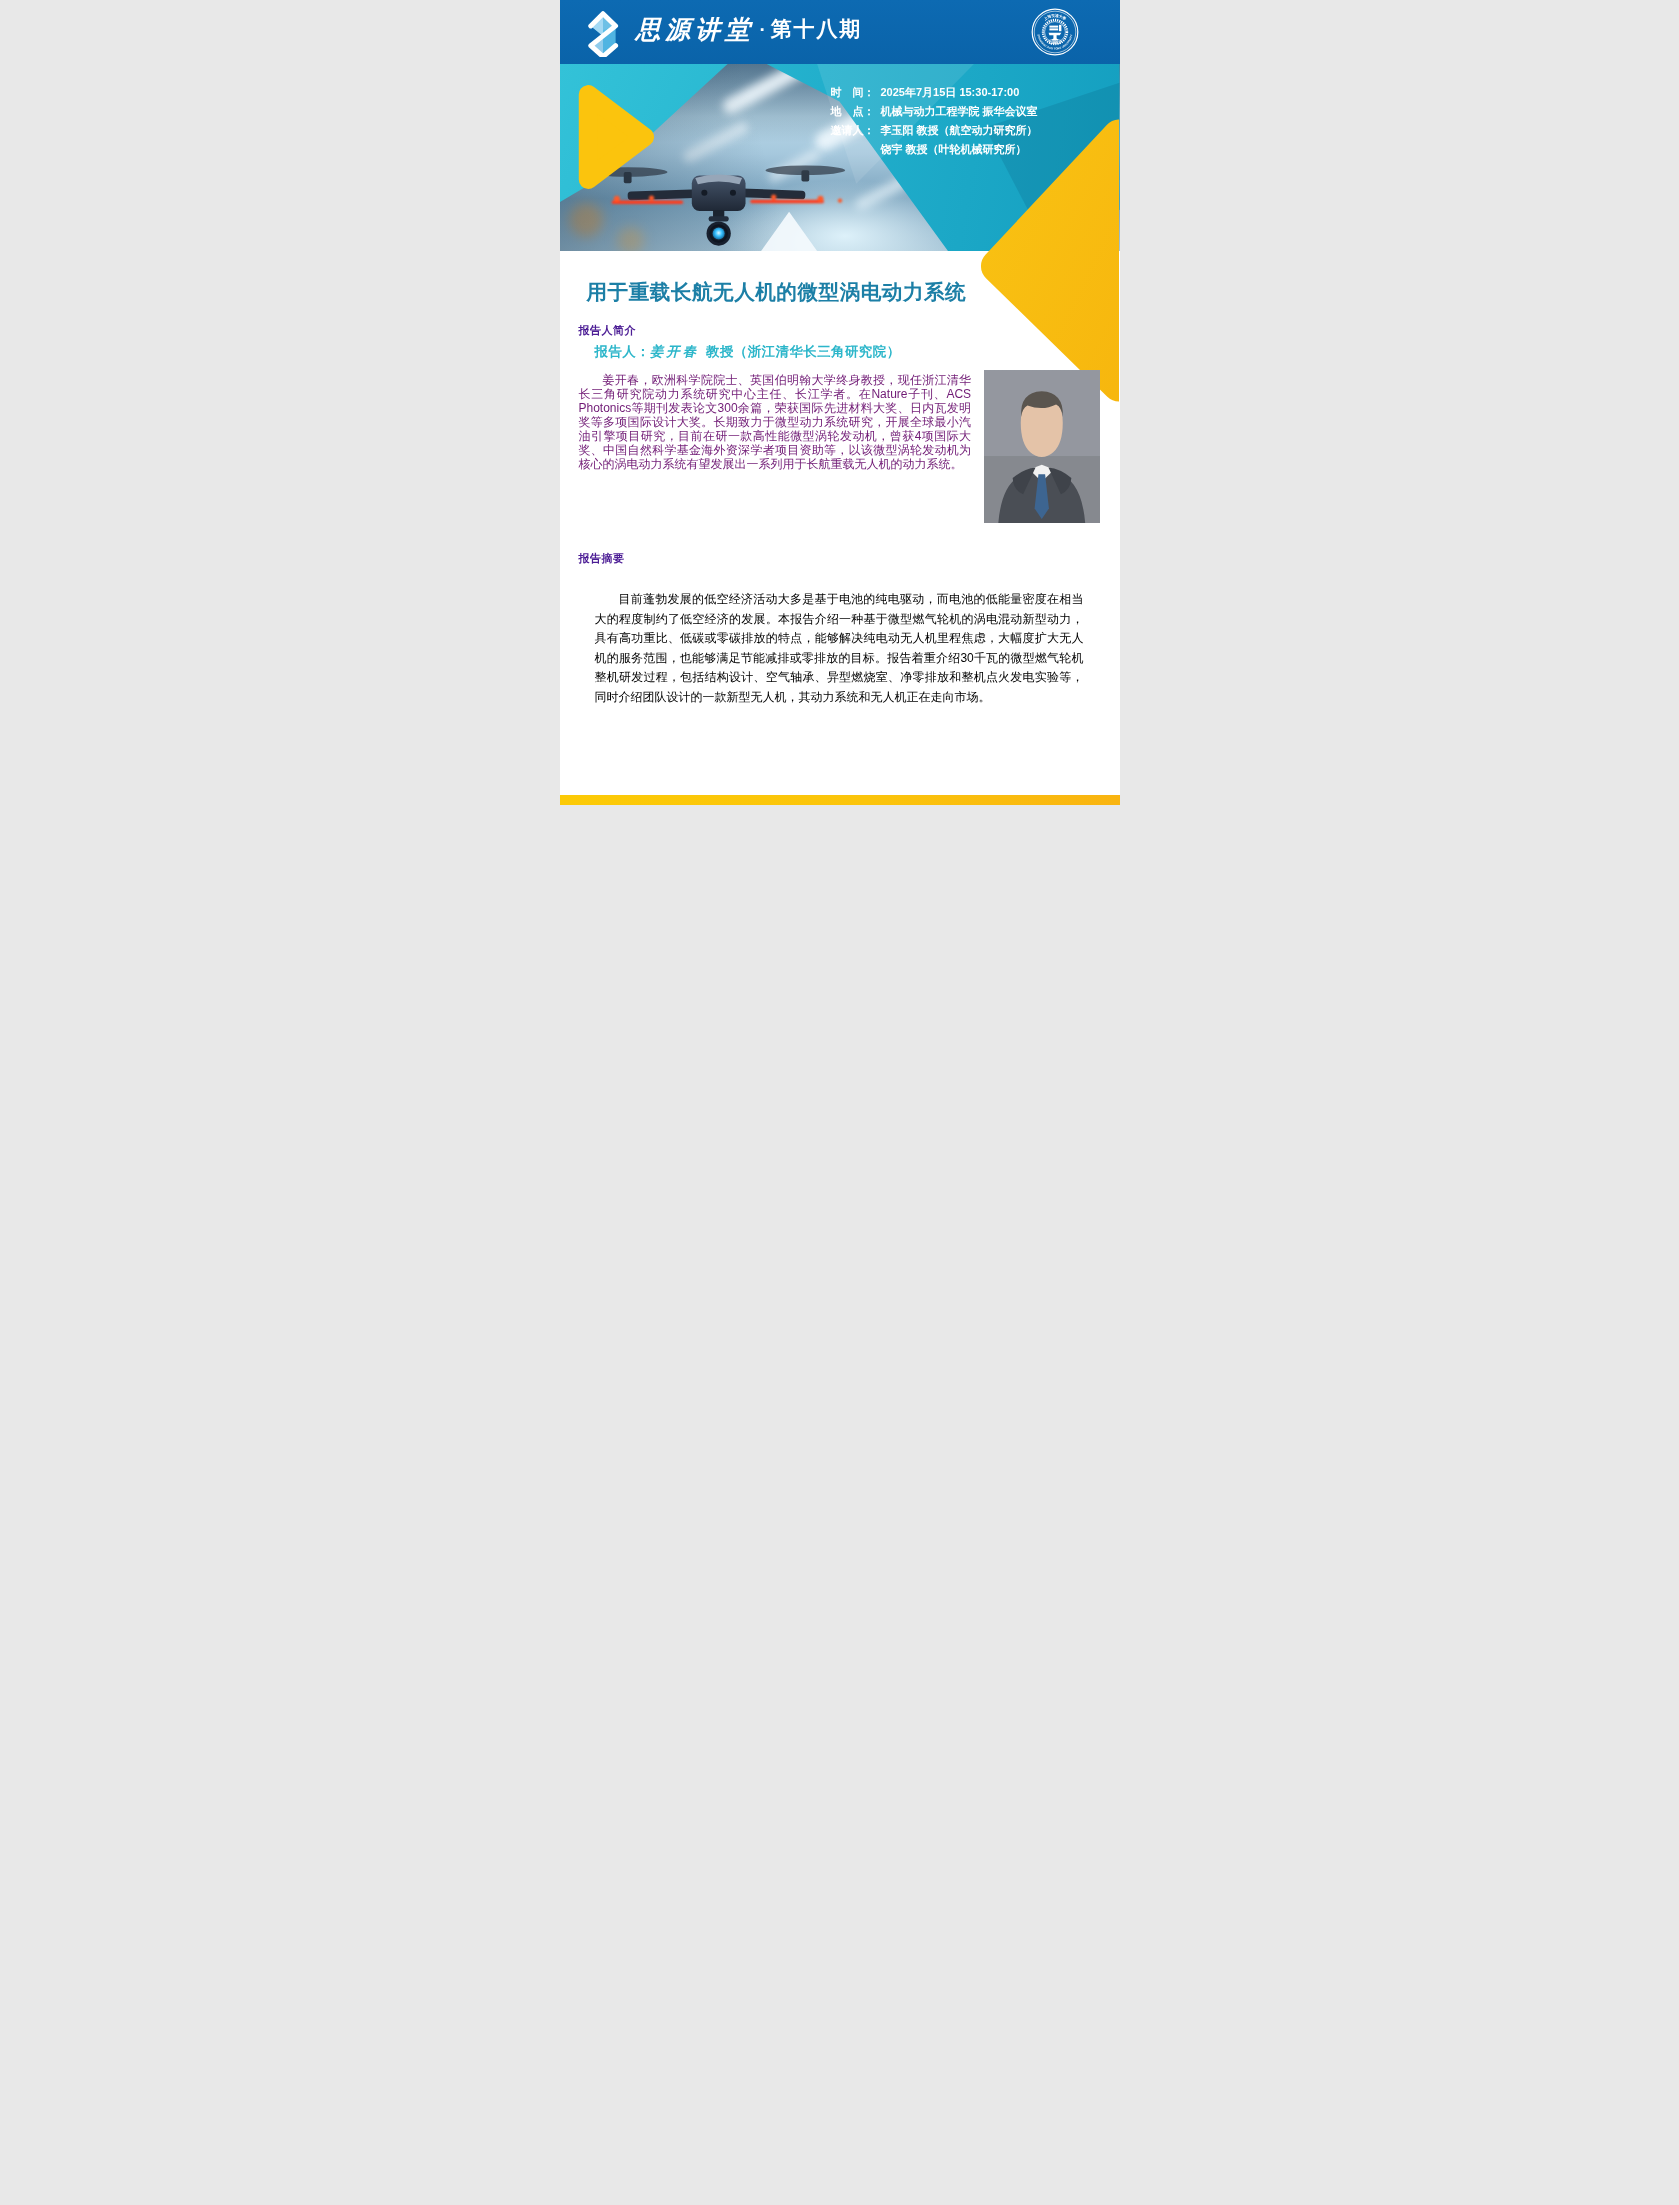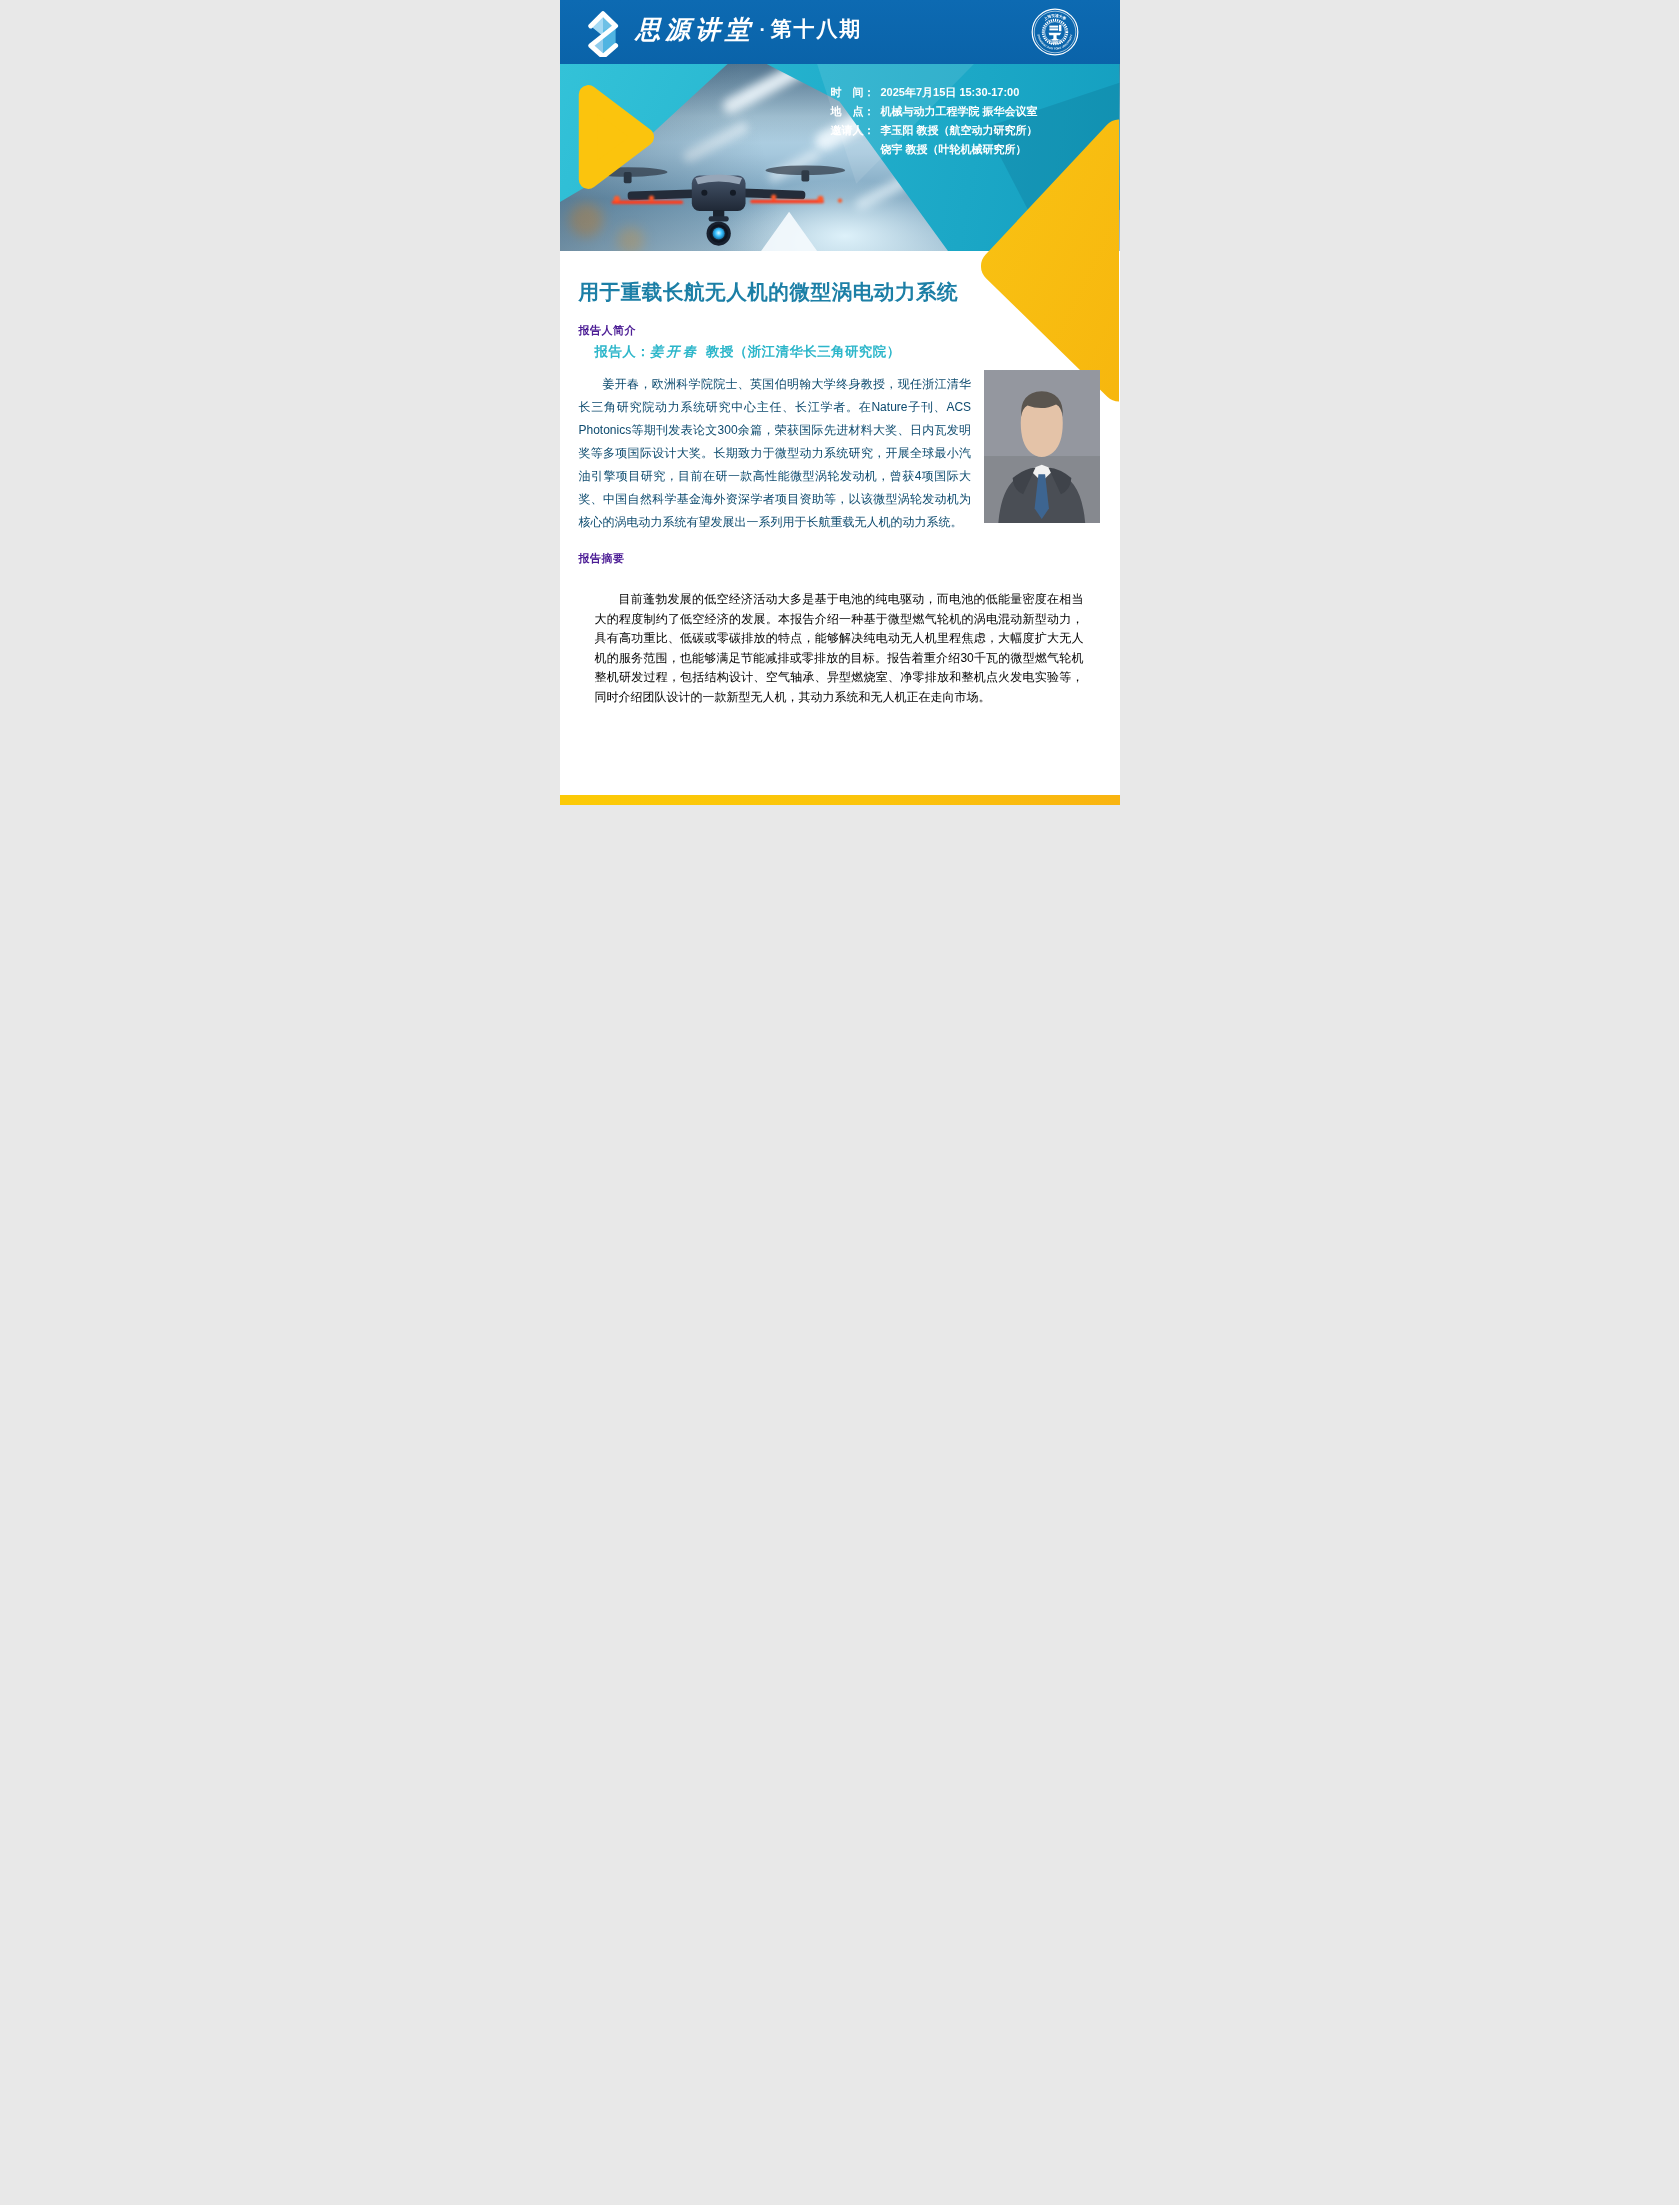--- a/index.html
+++ b/index.html
@@ -61,36 +61,36 @@
     white-space:nowrap;
     margin-top:12px;
   }
   .event-row{display:flex;}
   .event-label{display:inline-block;width:50px;flex:0 0 50px;}
   
   .big-yellow{position:absolute;left:409px;top:117px;width:150px;height:287px;z-index:5;}
   
   .content{position:absolute;left:0;top:250px;width:560px;z-index:6;padding:0;}
   .talk-title{
-    position:absolute;left:19px;top:30px;width:440px;
+    position:absolute;left:27px;top:30px;width:440px;
     font-size:20.6px;font-weight:bold;color:#1c7fa6;letter-spacing:0.5px;line-height:1.15;
   }
   .sec-heading{
     position:absolute;left:19px;
     font-size:11px;font-weight:bold;color:#4c1d95;letter-spacing:0.5px;text-align:center;
   }
   .heading-speaker{top:73px;}
   .speaker-line{
     position:absolute;left:35px;top:93px;
     font-size:13.4px;font-weight:bold;color:#2cb6ca;letter-spacing:0.5px;white-space:nowrap;
   }
   .speaker-line .script-name{font-style:italic;letter-spacing:2.9px;margin-right:2.9px;}
   .bio-block{
     position:absolute;left:19px;top:123px;width:521px;
-    font-size:12px;line-height:23px;color:#0c4a6e;text-align:justify;
+    font-size:12px;line-height:14px;color:#701a75;text-align:justify;
   }
   .bio-block p{margin:0;text-indent:2em;}
   .speaker-photo{
     float:right;width:116px;height:153px;margin:-2.9px 0 5.7px 12.4px;
     background:linear-gradient(180deg,#9a9da6 0%,#8b8e98 60%,#7e828c 100%);
     position:relative;overflow:hidden;
   }
   .heading-abstract{top:301px;font-family:Liberation Mono, monospace;}
   .abstract-block{
     position:absolute;left:19px;top:324px;width:521px;

